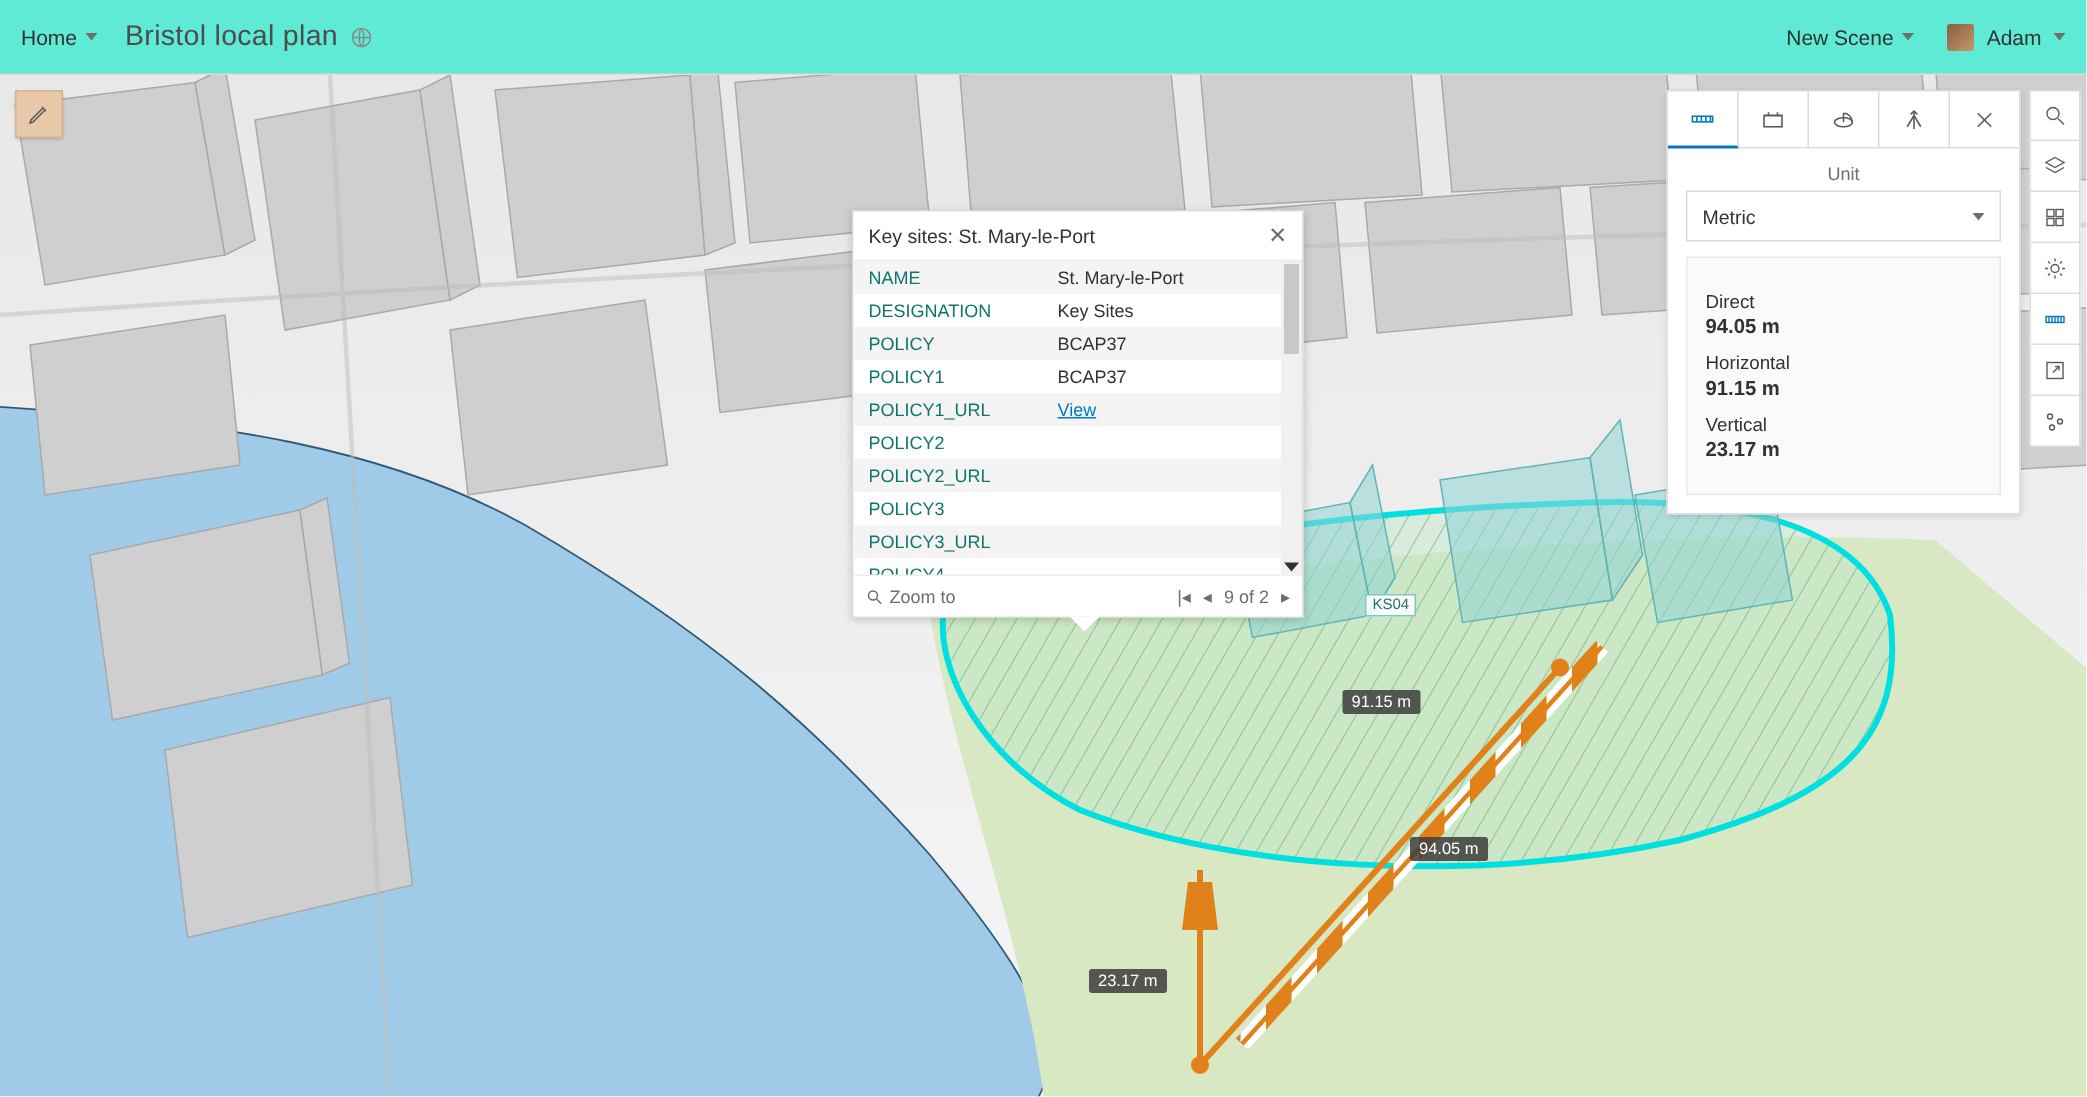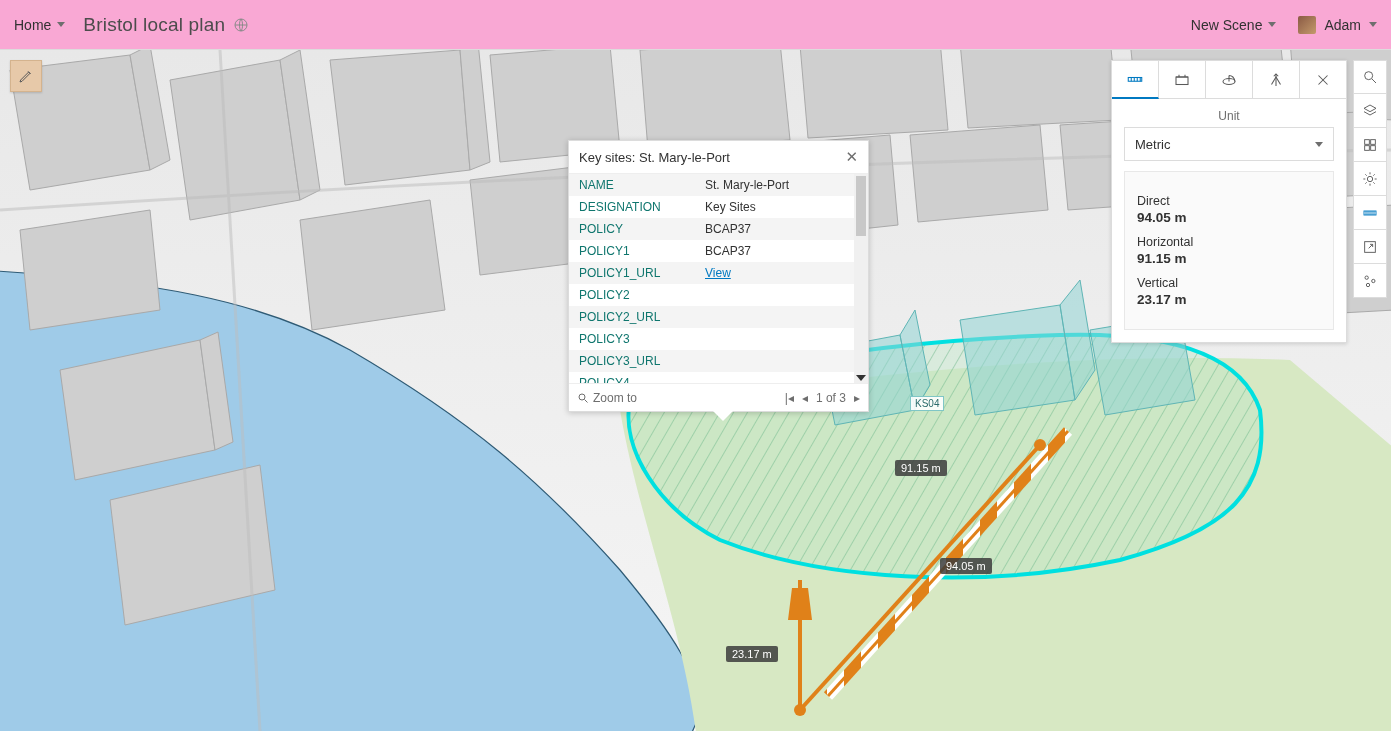--- a/index.html
+++ b/index.html
@@ -9,21 +9,21 @@
     --accent:#0079c1;
     --green:#4c8c40;
     --orange:#e08119;
     --row-alt:#f4f4f4;
   }
   *{box-sizing:border-box;font-family:"Avenir Next","Segoe UI",Arial,sans-serif;}
   html,body{margin:0;padding:0;width:1391px;height:731px;overflow:hidden;color:var(--text);}
   body{display:flex;flex-direction:column;background:#fff;}
 
   
-  .topbar{height:50px;border-bottom:1px solid var(--border);display:flex;align-items:center;padding:0 14px;gap:18px;background:#f9a8d4;position:relative;z-index:30;}
+  .topbar{height:50px;border-bottom:1px solid var(--border);display:flex;align-items:center;padding:0 14px;gap:18px;background:#5eead4;position:relative;z-index:30;}
   .home-drop{font-size:14px;color:var(--text);display:flex;align-items:center;gap:6px;cursor:pointer;}
   .scene-title{font-size:19px;font-weight:300;letter-spacing:.2px;color:#4c4c4c;display:flex;align-items:center;gap:8px;}
   .spacer{flex:1;}
   .right-group{display:flex;align-items:center;gap:22px;}
   .user{display:flex;align-items:center;gap:8px;font-size:14px;}
   .avatar{width:18px;height:18px;border-radius:2px;background:linear-gradient(135deg,#8a5a44,#c49a6c);}
   .chev{width:0;height:0;border-left:4px solid transparent;border-right:4px solid transparent;border-top:5px solid #6e6e6e;}
 
   
   .scene{position:relative;flex:1;overflow:hidden;}
@@ -260,21 +260,21 @@
       <div class="zoom-to">
         <svg width="12" height="12" viewBox="0 0 24 24" fill="none" stroke="#6e6e6e" stroke-width="2">
             <circle cx="10" cy="10" r="6"></circle>
             <line x1="15" y1="15" x2="21" y2="21"></line>
           </svg>
         <span>Zoom to</span>
       </div>
       <div class="pager">
         <span class="pg-btn">|◂</span>
         <span class="pg-btn">◂</span>
-        <span>1 of 3</span>
+        <span>9 of 2</span>
         <span class="pg-btn">▸</span>
       </div>
     </div>
   </div>
 
   <div class="panel">
     <div class="panel-tabs">
       <div class="tab active">
         <svg viewBox="0 0 24 24">
             <rect x="3" y="10" width="18" height="5"></rect>

